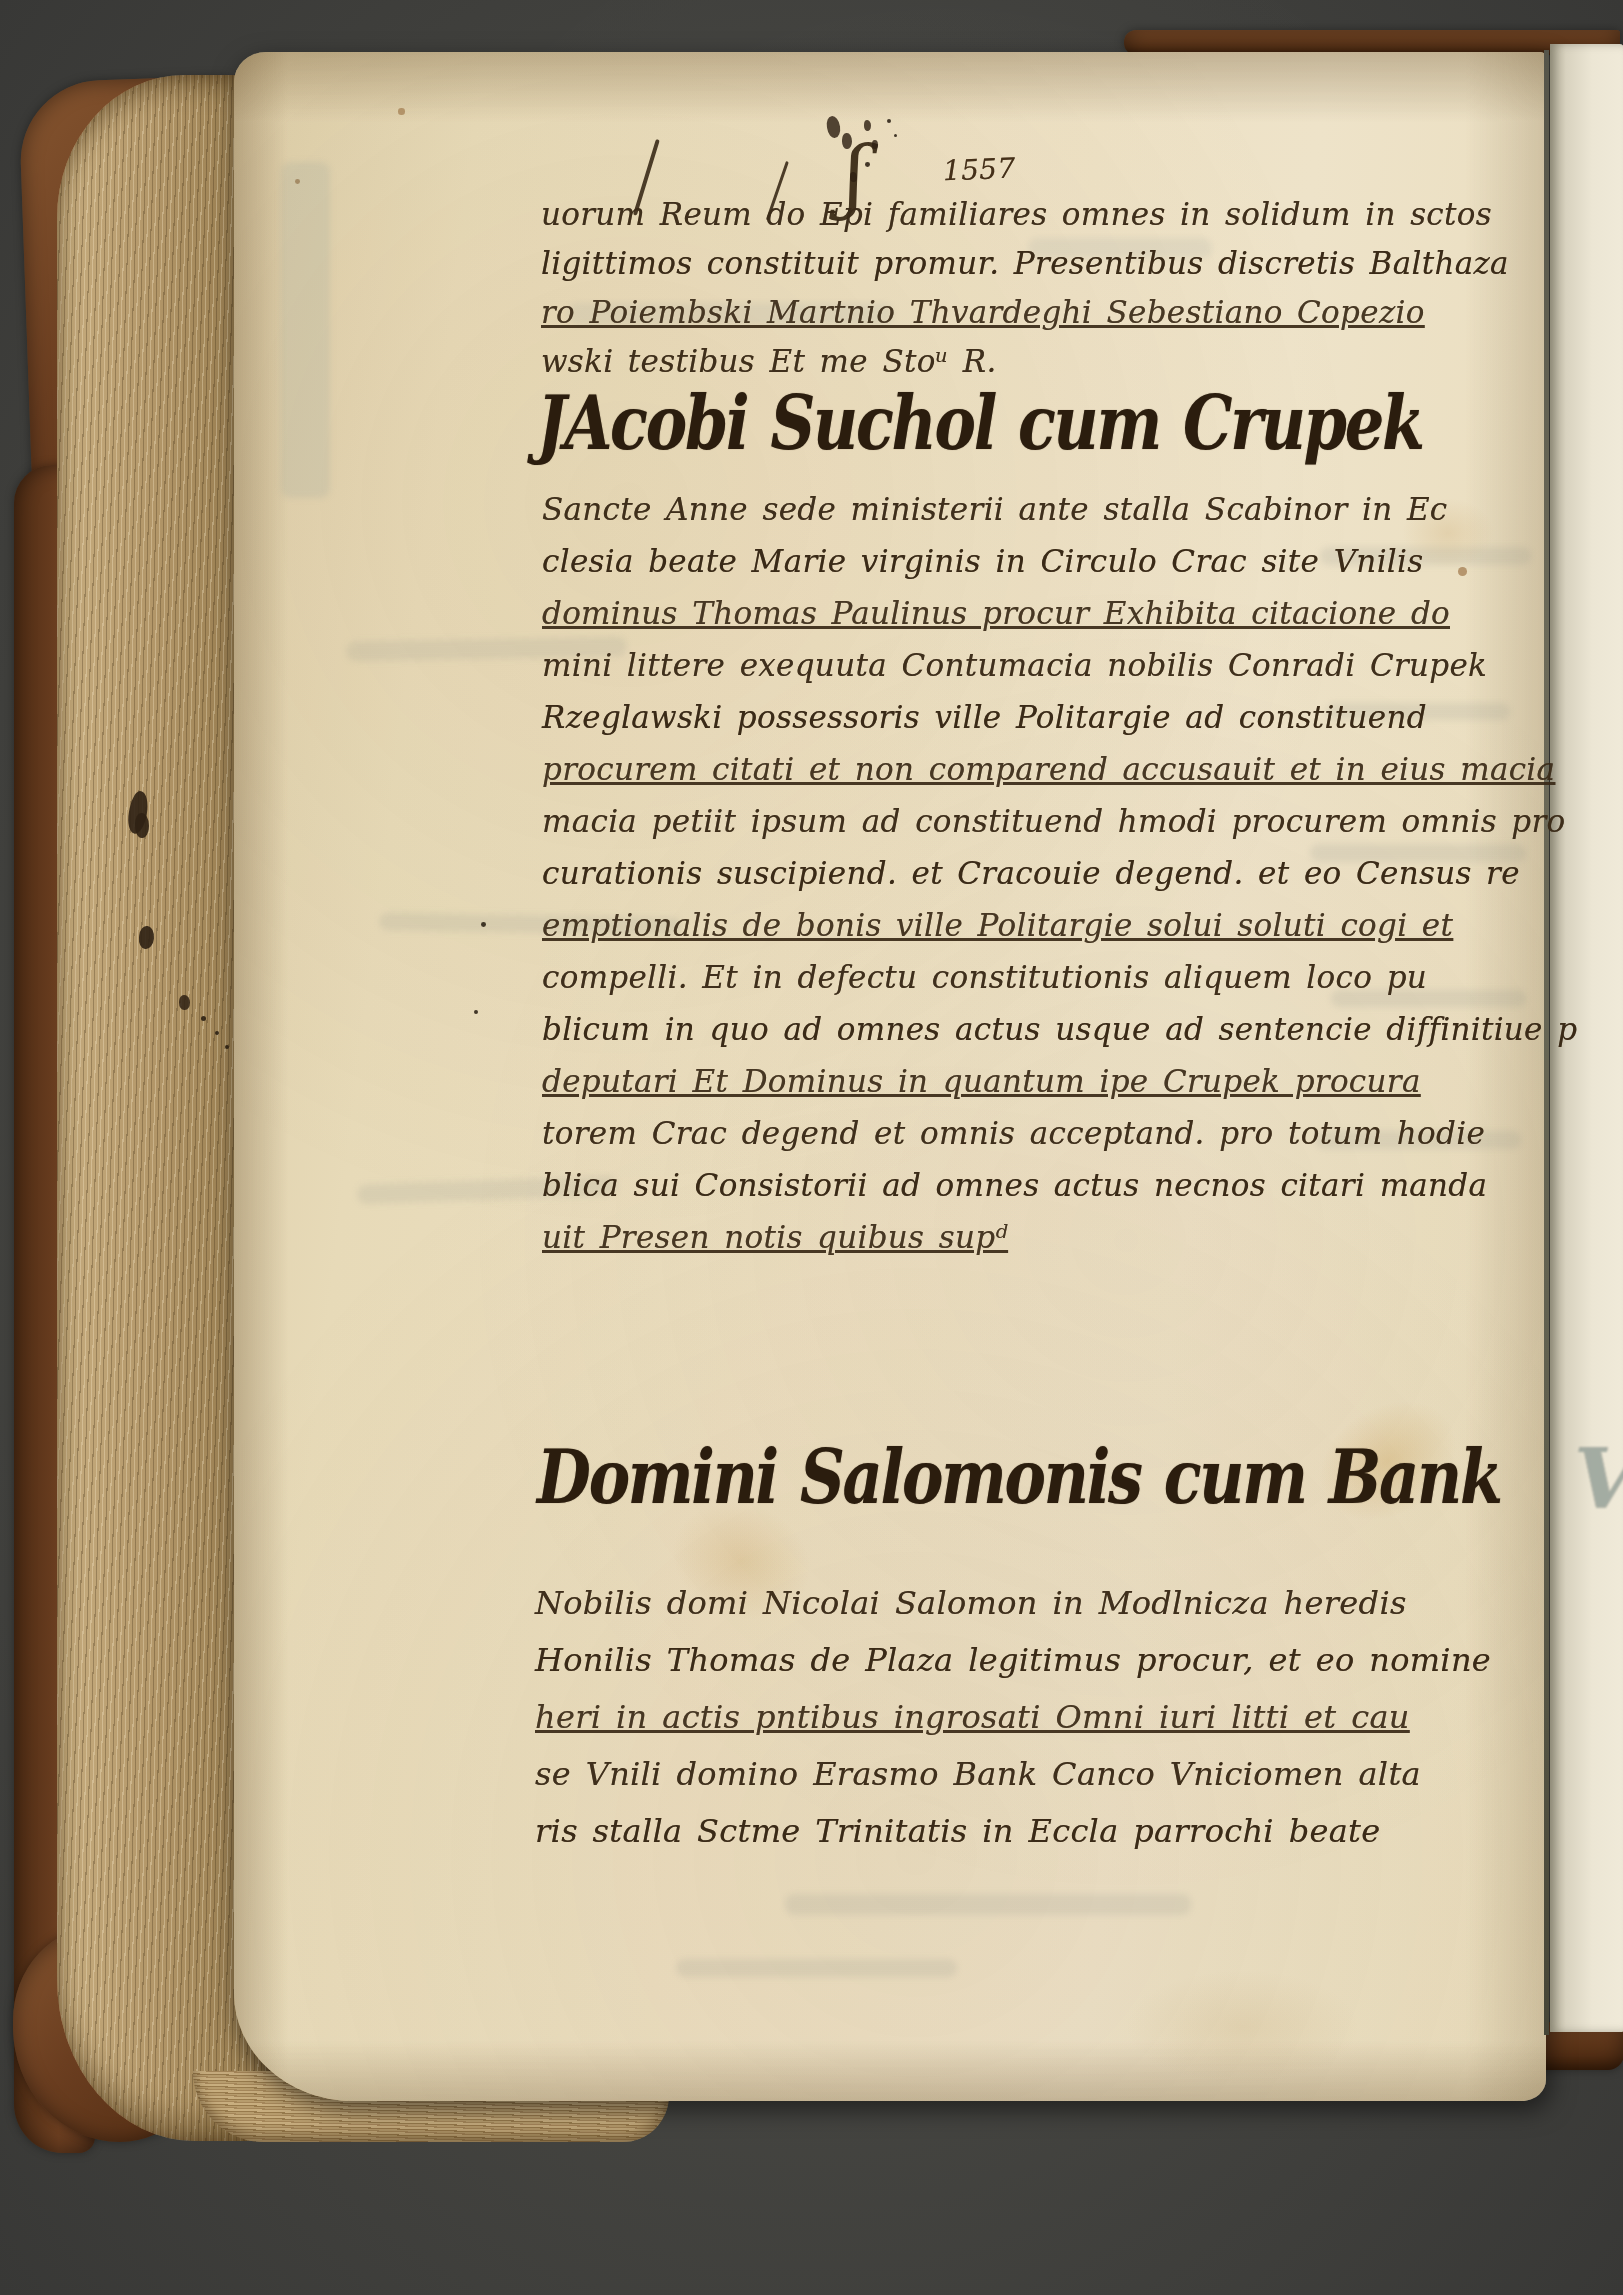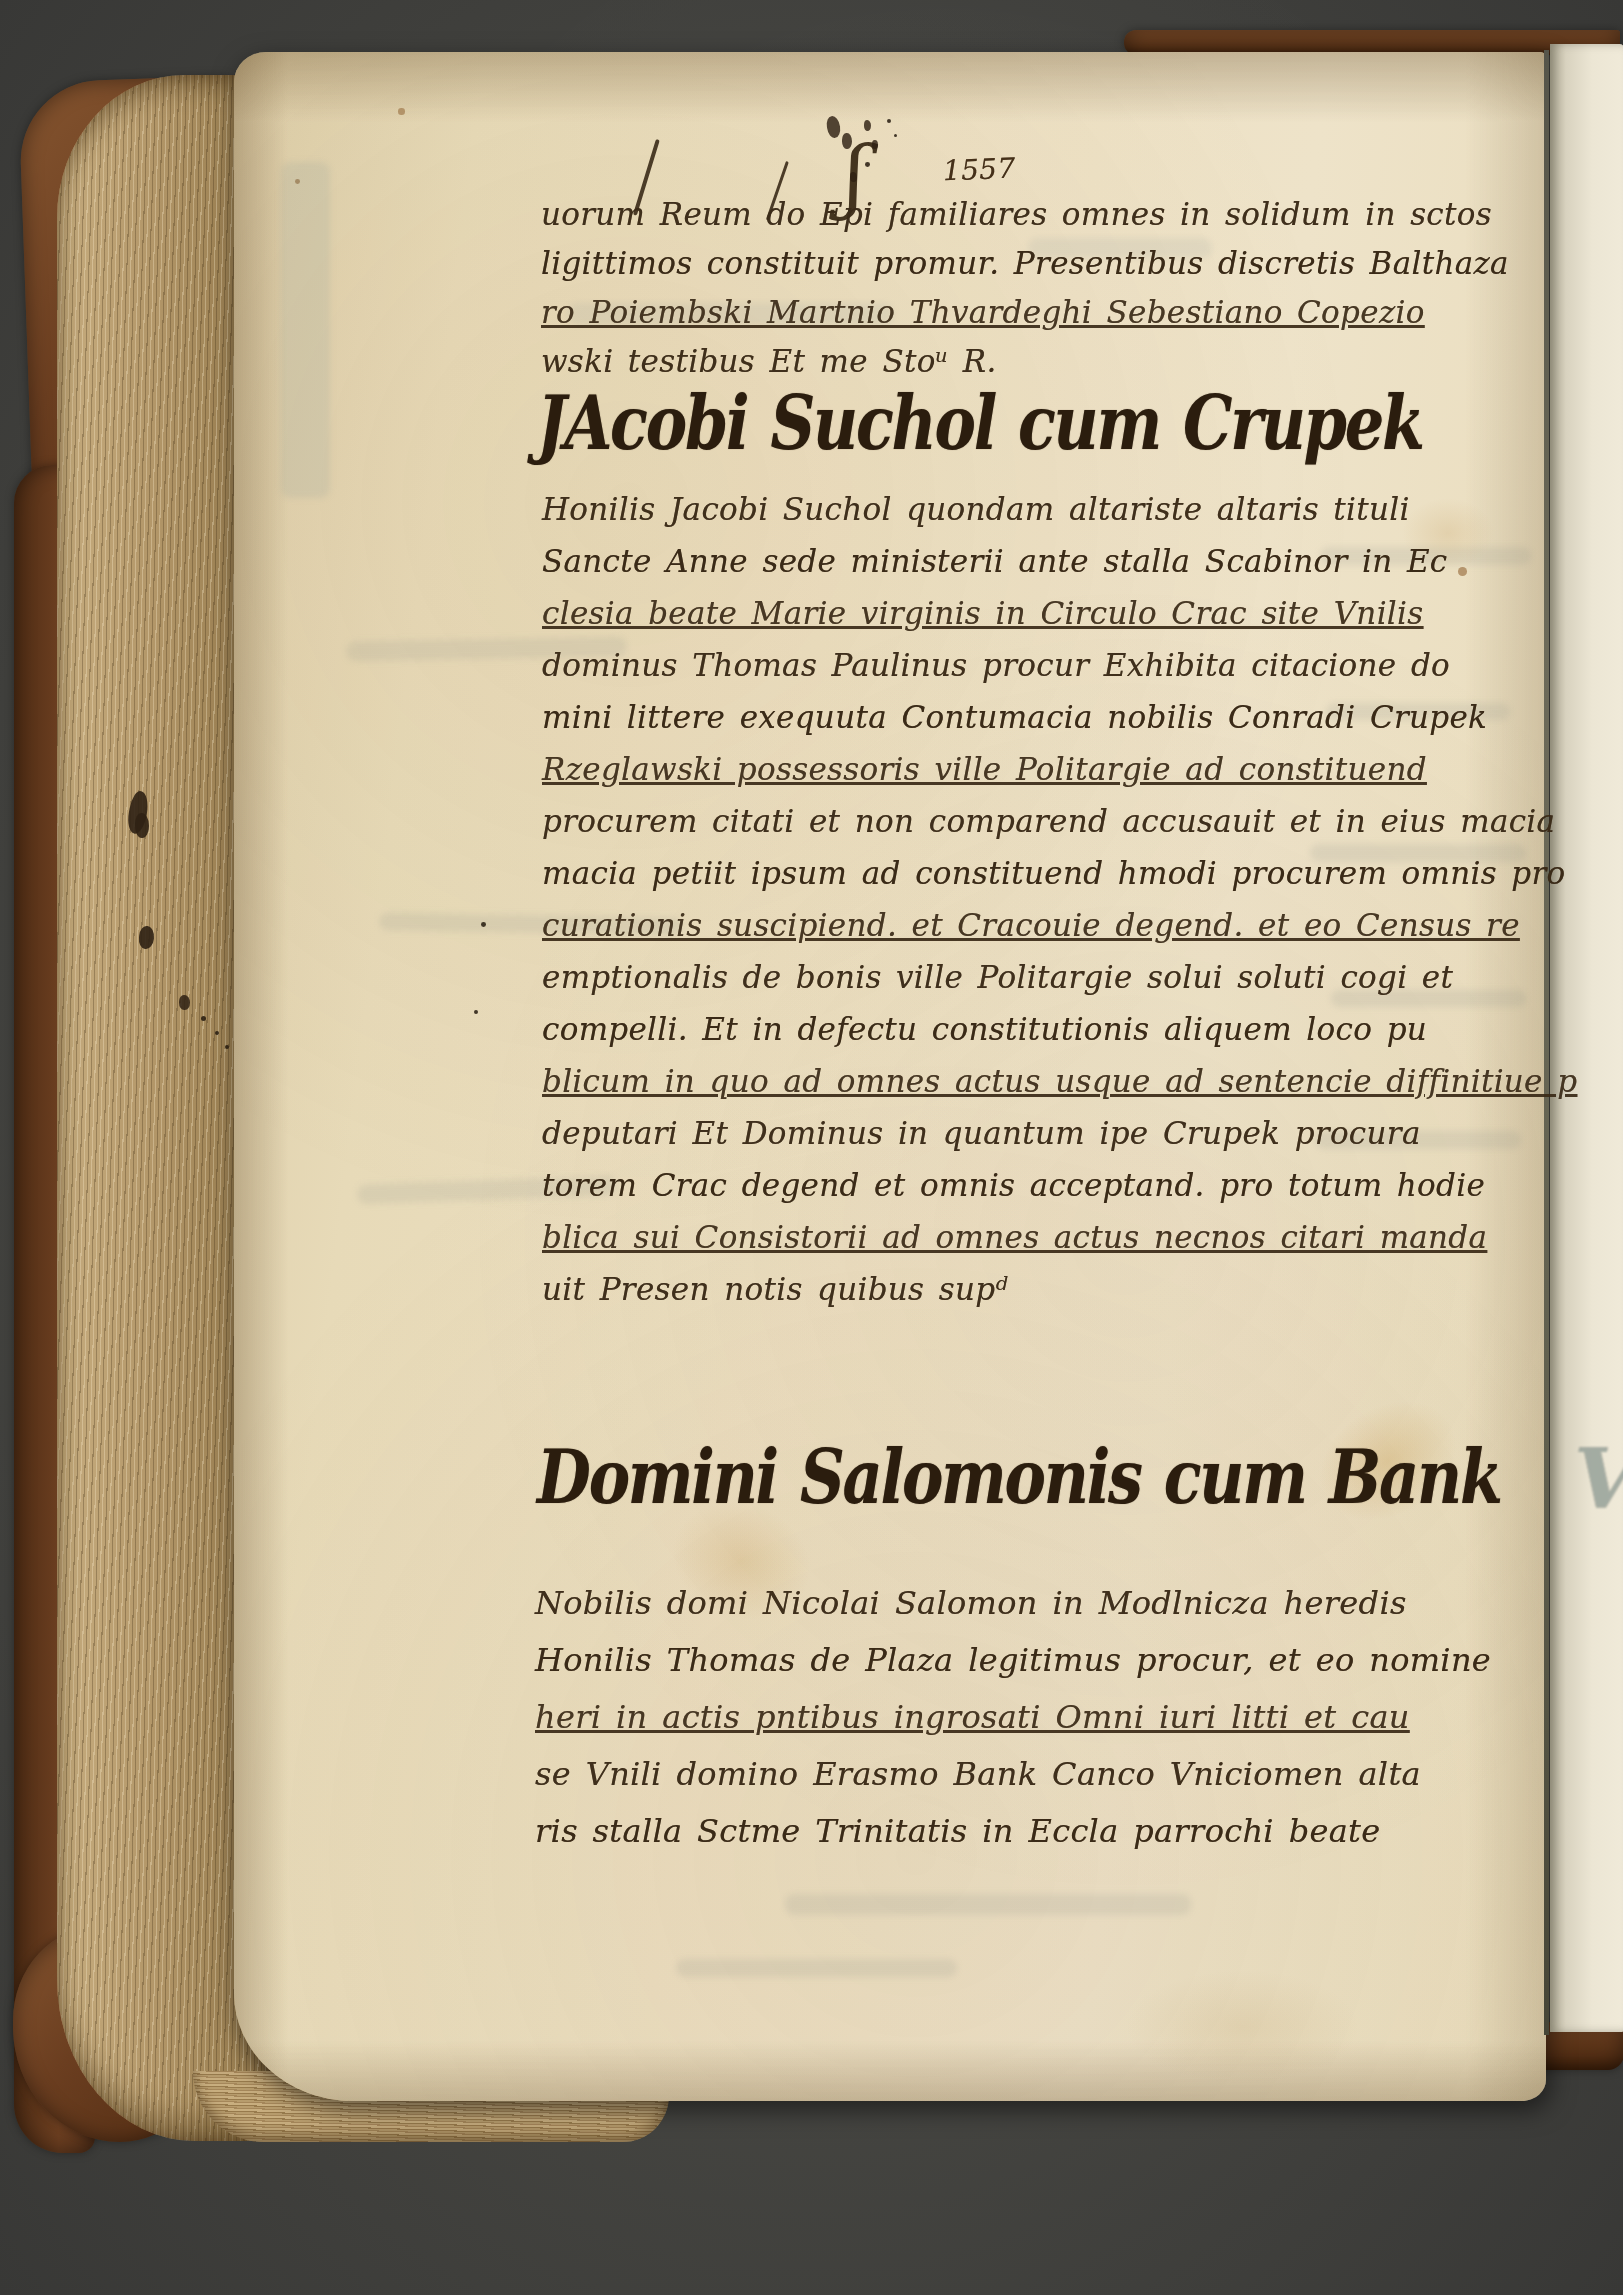--- a/index.html
+++ b/index.html
@@ -131,21 +131,20 @@
   <div class="ink block" id="sec0">
     <span>uorum Reum do Epi familiares omnes in solidum in sctos</span>
     <span>ligittimos constituit promur. Presentibus discretis Balthaza</span>
     <span>ro Poiembski Martnio Thvardeghi Sebestiano Copezio</span>
     <span>wski testibus Et me Stoᵘ R.</span>
   </div>
 
   <div class="ink heading" id="heading-1">JAcobi Suchol cum Crupek</div>
 
   <div class="ink block" id="sec1">
-    <span>Honilis Jacobi Suchol quondam altariste altaris tituli</span>
     <span>Sancte Anne sede ministerii ante stalla Scabinor in Ec</span>
     <span>clesia beate Marie virginis in Circulo Crac site Vnilis</span>
     <span>dominus Thomas Paulinus procur Exhibita citacione do</span>
     <span>mini littere exequuta Contumacia nobilis Conradi Crupek</span>
     <span>Rzeglawski possessoris ville Politargie ad constituend</span>
     <span>procurem citati et non comparend accusauit et in eius macia</span>
     <span>macia petiit ipsum ad constituend hmodi procurem omnis pro</span>
     <span>curationis suscipiend. et Cracouie degend. et eo Census re</span>
     <span>emptionalis de bonis ville Politargie solui soluti cogi et</span>
     <span>compelli. Et in defectu constitutionis aliquem loco pu</span>

